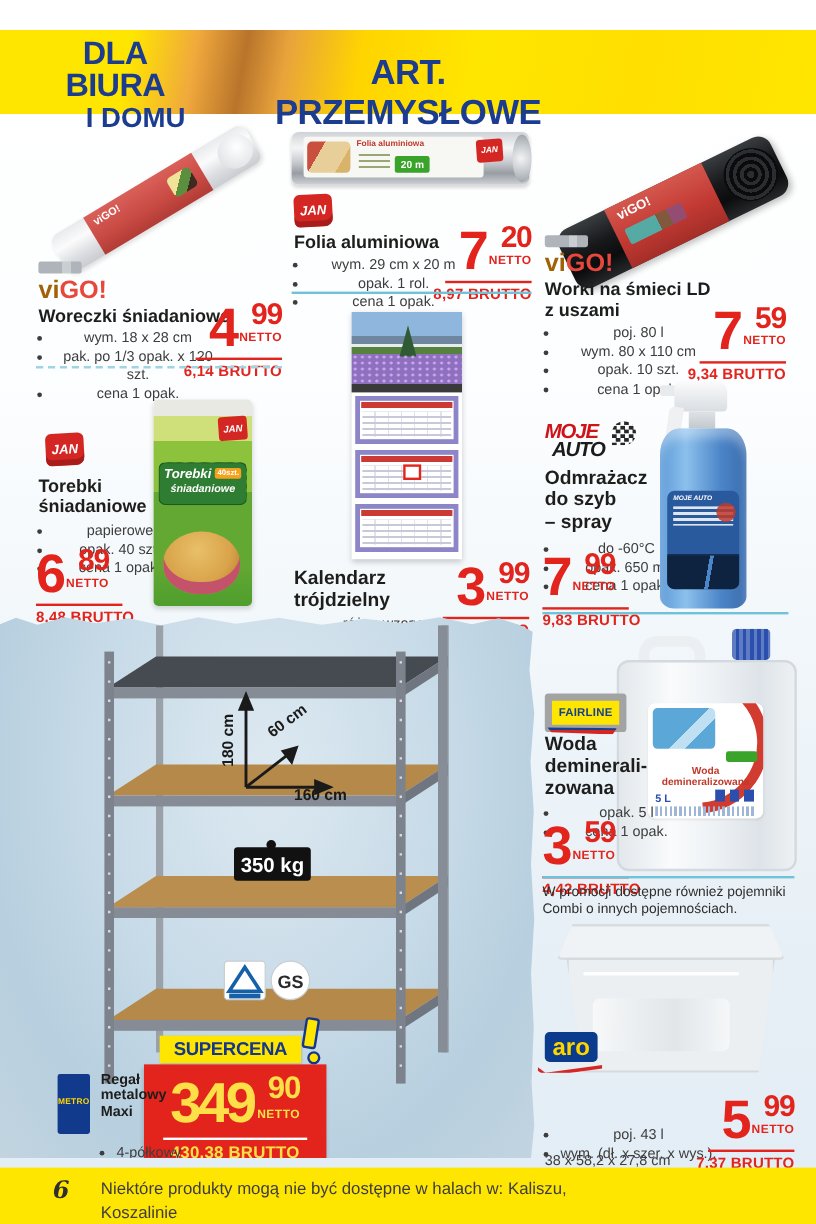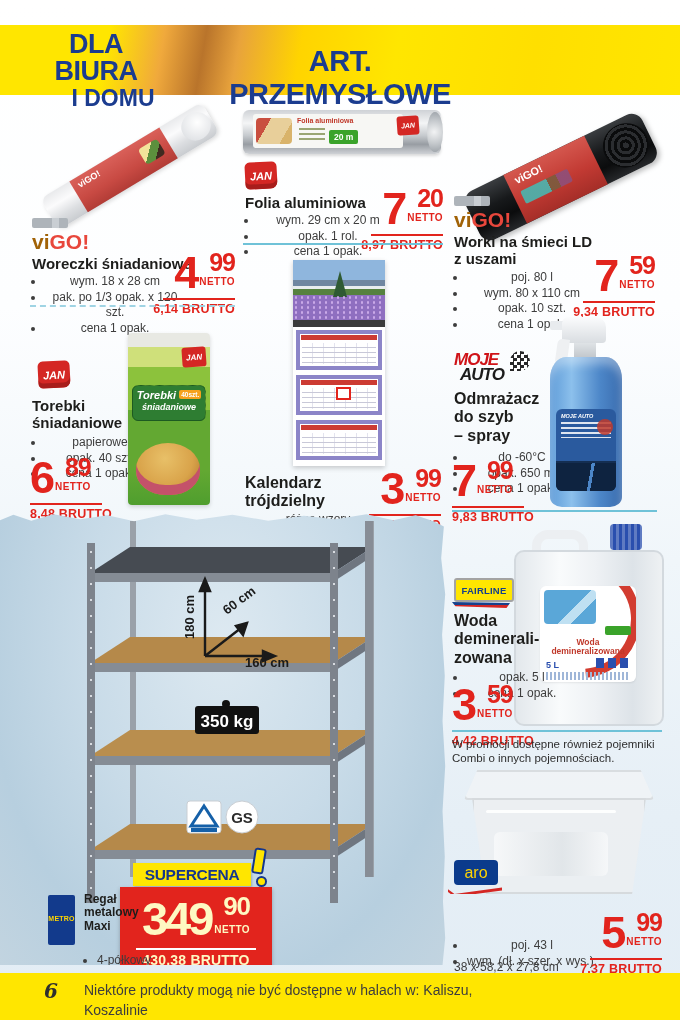--- a/index.html
+++ b/index.html
@@ -40,26 +40,26 @@
   .minilogo{width:36px;height:10px;background:#b9bec4;border-radius:2px;
     background:linear-gradient(90deg,#aeb4ba 0 55%,#c9ced3 55% 75%,#aeb4ba 75%);}
   .janlogo{width:32px;height:27px;background:#d42724;border-radius:5px 5px 7px 5px;
     color:#fff;font-weight:700;font-style:italic;font-size:11px;display:flex;align-items:center;justify-content:center;
     box-shadow:inset 0 -5px 0 #a81d1b;transform:rotate(-3deg);}
   .mojeauto{line-height:.9;font-style:italic;font-weight:700;position:relative;width:70px;}
   .mojeauto .m1{color:#cf1318;font-size:17px;letter-spacing:-1px;}
   .mojeauto .m2{color:#1c1c1c;font-size:17px;letter-spacing:-1px;margin-left:6px;}
   .checker{position:absolute;right:-6px;top:-1px;width:20px;height:20px;border-radius:50% 50% 50% 0;
     background:repeating-conic-gradient(#111 0% 25%,#fff 0% 50%);background-size:7px 7px;opacity:.9;}
-  .fairline{width:56px;height:20px;background:#ffe600;border:2px solid #a3a3a3;border-radius:3px;
+  .fairline{width:56px;height:20px;background:#ffe600;border:6px solid #a3a3a3;border-radius:3px;
     display:flex;align-items:center;justify-content:center;color:#16418c;font-weight:700;font-size:9.5px;letter-spacing:.2px;position:relative;}
   .fairline .swoosh{position:absolute;left:-4px;bottom:-8px;width:58px;height:6px;
     background:linear-gradient(180deg,#16418c 0 45%,#d42724 45%);clip-path:polygon(0 0,100% 15%,94% 100%,6% 70%);}
   .arologo{width:44px;height:25px;background:#0b3b8c;border-radius:4px;position:relative;
-    display:flex;align-items:center;justify-content:center;color:#ffd500;font-weight:400;font-size:16px;line-height:1;}
+    display:flex;align-items:center;justify-content:center;color:#ffd500;font-weight:700;font-size:20px;line-height:1;}
   .arologo .swoosh{position:absolute;left:-6px;bottom:-9px;width:54px;height:8px;
     background:#d42724;clip-path:polygon(0 40%,12% 100%,100% 20%,100% 55%,12% 135%,0 75%);}
   .metrologo{width:27px;height:50px;background:#123a8c;border-radius:2px;display:flex;flex-direction:column;align-items:center;justify-content:center;gap:3px;}
   .metrologo .my{color:#ffd500;font-weight:700;font-size:7px;letter-spacing:.2px;}
   .metrologo .mw{color:#fff;font-size:4.5px;letter-spacing:.2px;}
 
   
   
   .roll1-wrap{left:2px;top:0;width:180px;height:106px;}
   .roll1{position:absolute;left:4px;top:36px;width:188px;height:36px;transform:rotate(-31deg);transform-origin:50% 50%;
@@ -146,21 +146,21 @@
 
   
   .panel{left:0;top:513px;width:447px;height:452px;
     background:radial-gradient(ellipse at 50% 28%,#dde9f1 0%,#c8dbe8 45%,#b7cfdf 75%,#c2d4e0 100%);
     clip-path:polygon(0 1.6%,3% .4%,7% 1.7%,12% .3%,18% 1.4%,24% .5%,30% 1.8%,37% .3%,44% 1.5%,52% .4%,60% 1.7%,68% .6%,75% 1.4%,82% .3%,88% 1.6%,93% .5%,97% 1.8%,99.3% 3%,98.7% 10%,99.6% 18%,98.9% 27%,99.5% 36%,99% 46%,99.6% 56%,99% 66%,99.5% 76%,99.1% 86%,99.6% 94%,99% 100%,0 100%);}
   .supercena{left:133px;top:350px;width:118px;height:23px;background:#ffe600;display:flex;align-items:center;justify-content:center;
     color:#14368c;font-weight:700;font-size:15.5px;letter-spacing:-0.3px;box-shadow:1px 1px 2px rgba(0,0,0,.2);}
   .sc-excl{position:absolute;right:-11px;top:-15px;width:9px;height:34px;}
   .sc-excl .bar{width:8px;height:22px;background:#ffe600;border:2px solid #14368c;border-radius:3px;transform:rotate(9deg);}
   .sc-excl .dot{width:7px;height:7px;background:#ffe600;border:2px solid #14368c;border-radius:50%;margin:2px 0 0 3px;}
-  .redbox{left:120px;top:374px;width:152px;height:80px;background:#e2241d;color:#fef9c3;box-shadow:0 2px 4px rgba(0,0,0,.25);}
+  .redbox{left:120px;top:374px;width:152px;height:80px;background:#e2241d;color:#fde047;box-shadow:0 2px 4px rgba(0,0,0,.25);}
   .redbox .p-row{justify-content:center;margin-top:4px;}
   .redbox .p-int{font-size:47px;}
   .redbox .p-dec{font-size:26px;}
   .redbox .p-netto{font-size:10px;}
   .redbox .p-rule{border-top:2px solid #fff;width:120px;margin:2px auto;}
   .redbox .p-brutto{font-size:14px;text-align:center;}
   .reg-title{left:84px;top:380px;font-size:12px;font-weight:700;color:#1d1d1b;line-height:1.12;white-space:pre-line;}
   .reg-bullets{left:84px;top:436px;}
 
   

